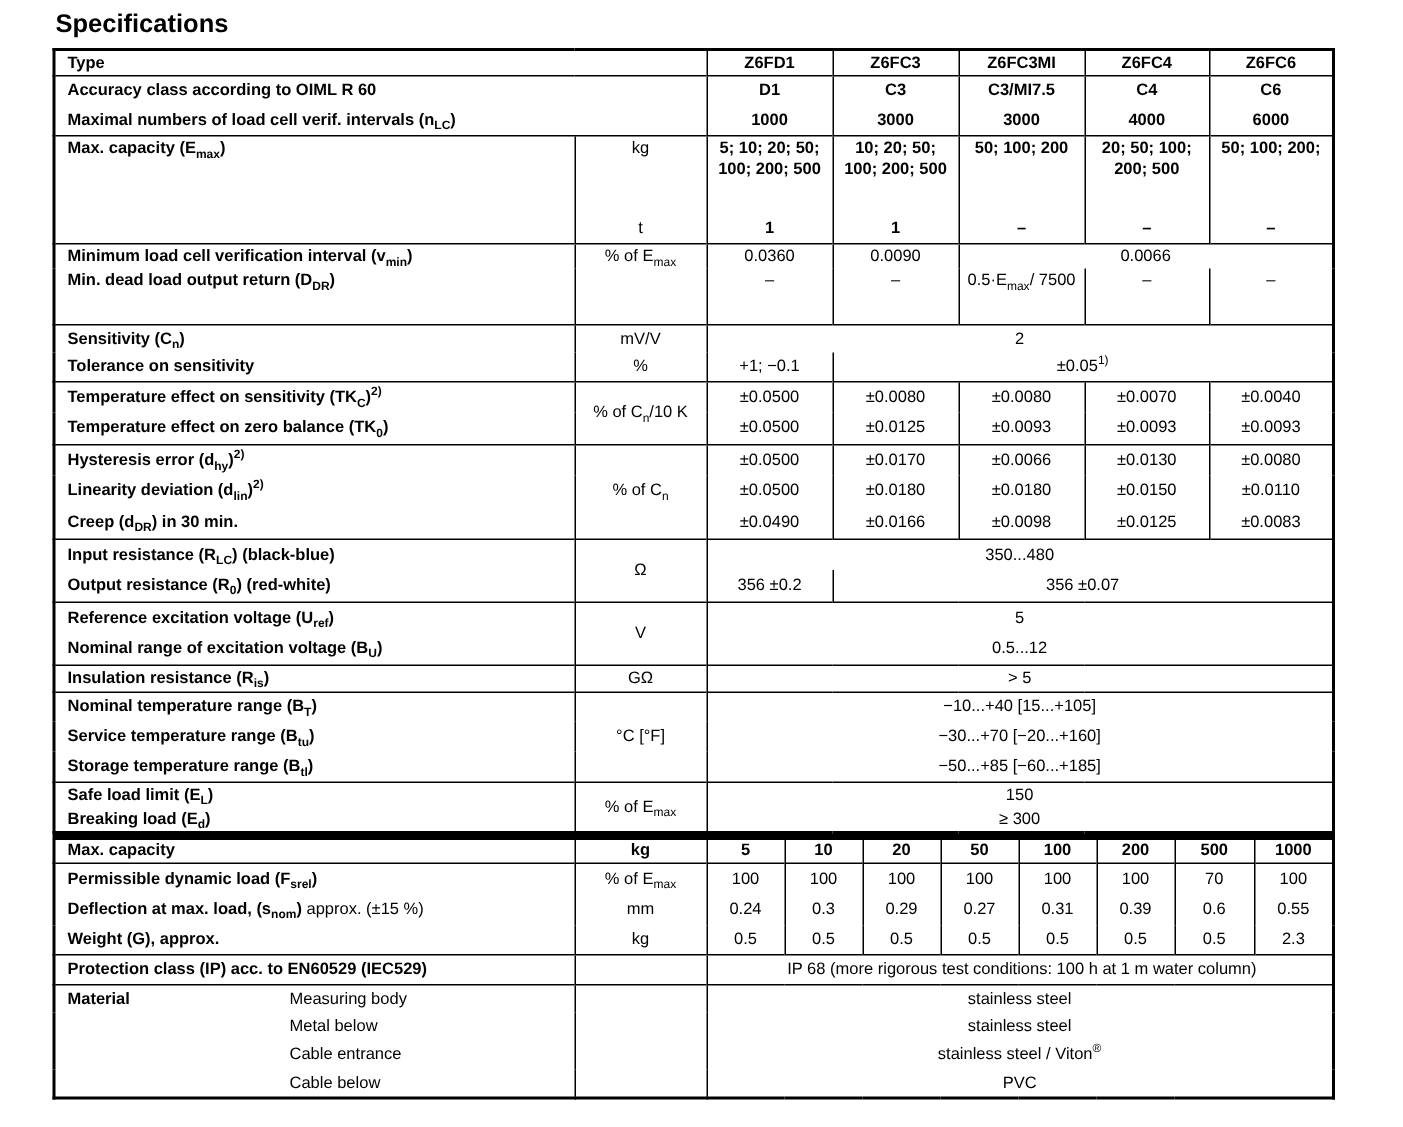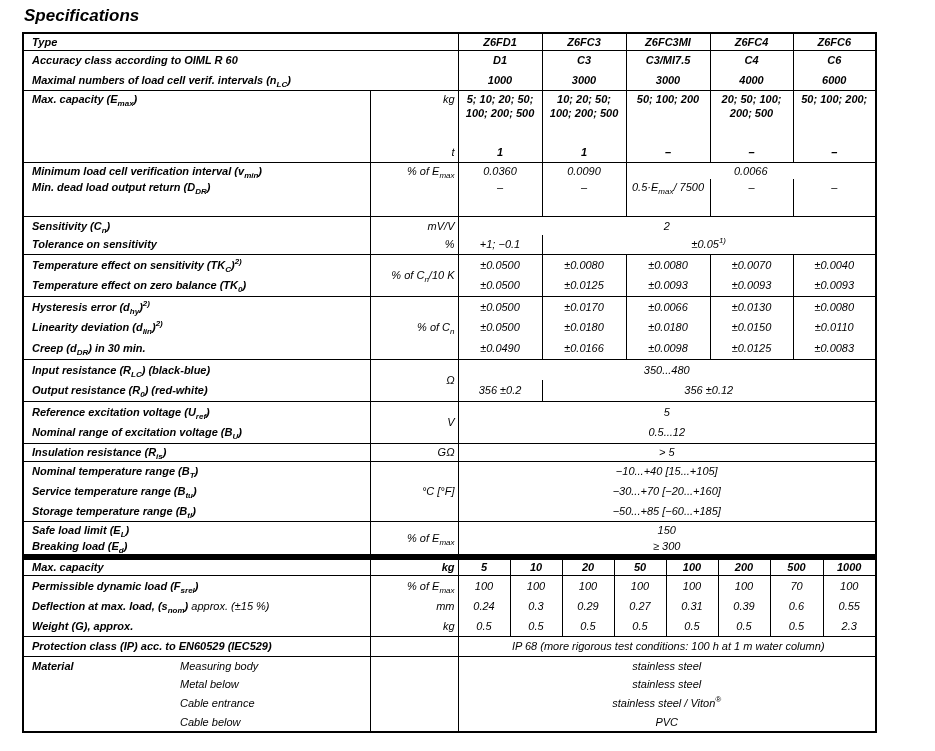--- a/index.html
+++ b/index.html
@@ -1,31 +1,31 @@
 <!DOCTYPE html>
 <html><head>
 <meta charset="utf-8">
 <style>
   html,body{margin:0;padding:0;background:#fff;}
   body{
     width:935px;height:751px;overflow:hidden;color:#000;
     font-family:"Liberation Sans","DejaVu Sans",sans-serif;
     -webkit-font-smoothing:antialiased;
   }
-  .page{padding:6px 0 0 22px;font-style:italic;}
+  .page{padding:6px 0 0 35px;}
   h1{font-size:17px;line-height:20px;margin:0 0 6px 2px;font-weight:bold;}
   table{border-collapse:collapse;table-layout:fixed;width:853px;font-size:11px;}
   table.spec{border:2px solid #000;}
   table.t2{margin-top:0;border-top-width:4px;}
   td{padding:0 3px;vertical-align:middle;line-height:1.3;overflow:hidden;}
   td sub{font-size:8px;line-height:0;}
   td sup{font-size:8px;line-height:0;}
   .lbl{font-weight:bold;text-align:left;padding-left:8px;}
   .note{font-weight:normal;}
-  .unit{text-align:right;border-left:1px solid #000;font-weight:normal;}
+  .unit{text-align:center;border-left:1px solid #000;font-weight:normal;}
   .val{text-align:center;border-left:1px solid #000;font-weight:normal;}
   .b{font-weight:bold;}
   .top{vertical-align:top;padding-top:1px;}
   .left{text-align:center;padding-left:6px;}
   tr.bt td{border-top:1px solid #000;}
   .mat-head{display:inline-block;width:148px;font-weight:bold;}
   .mat-sub{font-weight:normal;}
 </style>
 </head>
 <body>
@@ -155,21 +155,21 @@
         <td class="val">±0.0083</td>
       </tr>
       <tr class="bt" style="height:21px">
         <td class="lbl">Input resistance (R<sub>LC</sub>) (black-blue)</td>
         <td class="unit" rowspan="2">Ω</td>
         <td class="val" colspan="5">350...480</td>
       </tr>
       <tr style="height:21px">
         <td class="lbl">Output resistance (R<sub>0</sub>) (red-white)</td>
         <td class="val">356 ±0.2</td>
-        <td class="val" colspan="4">356 ±0.12</td>
+        <td class="val" colspan="4">356 ±0.07</td>
       </tr>
       <tr class="bt" style="height:21px">
         <td class="lbl">Reference excitation voltage (U<sub>ref</sub>)</td>
         <td class="unit" rowspan="2">V</td>
         <td class="val" colspan="5">5</td>
       </tr>
       <tr style="height:21px">
         <td class="lbl">Nominal range of excitation voltage (B<sub>U</sub>)</td>
         <td class="val" colspan="5">0.5...12</td>
       </tr>

